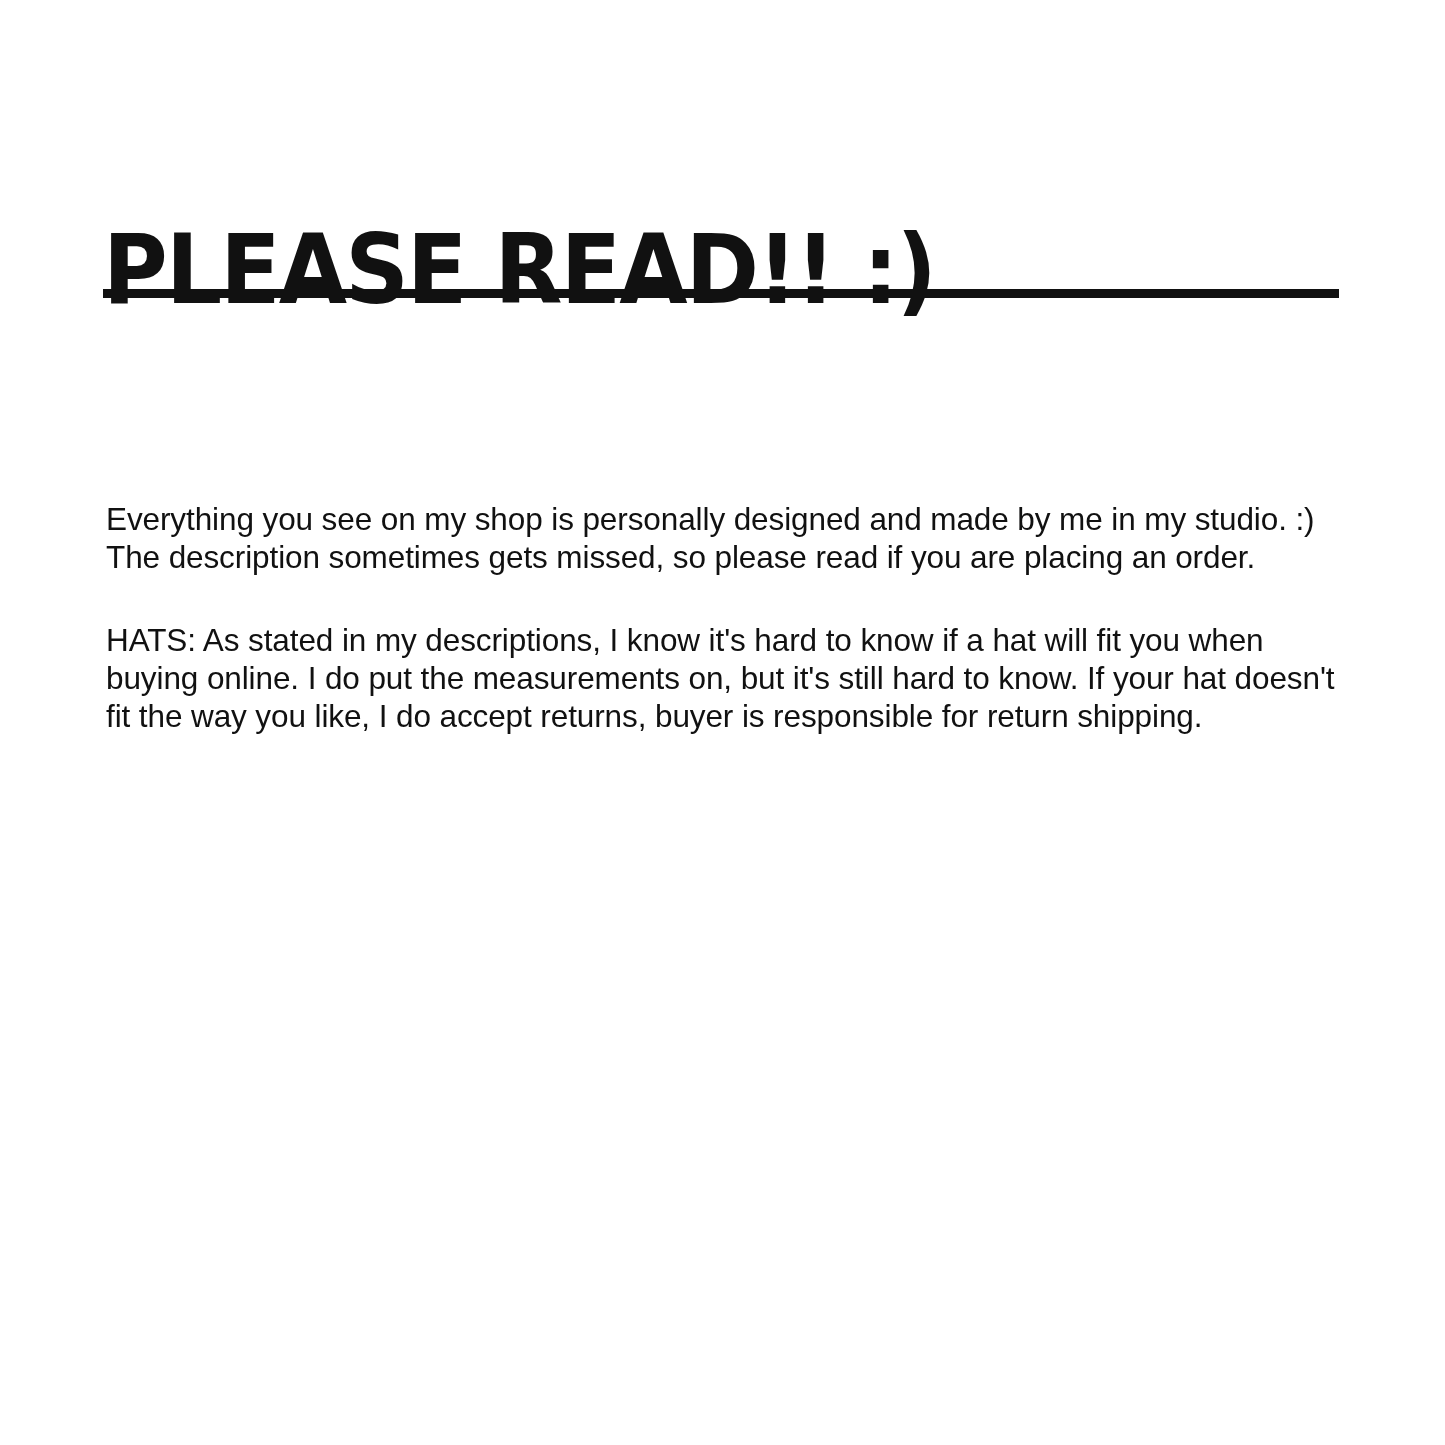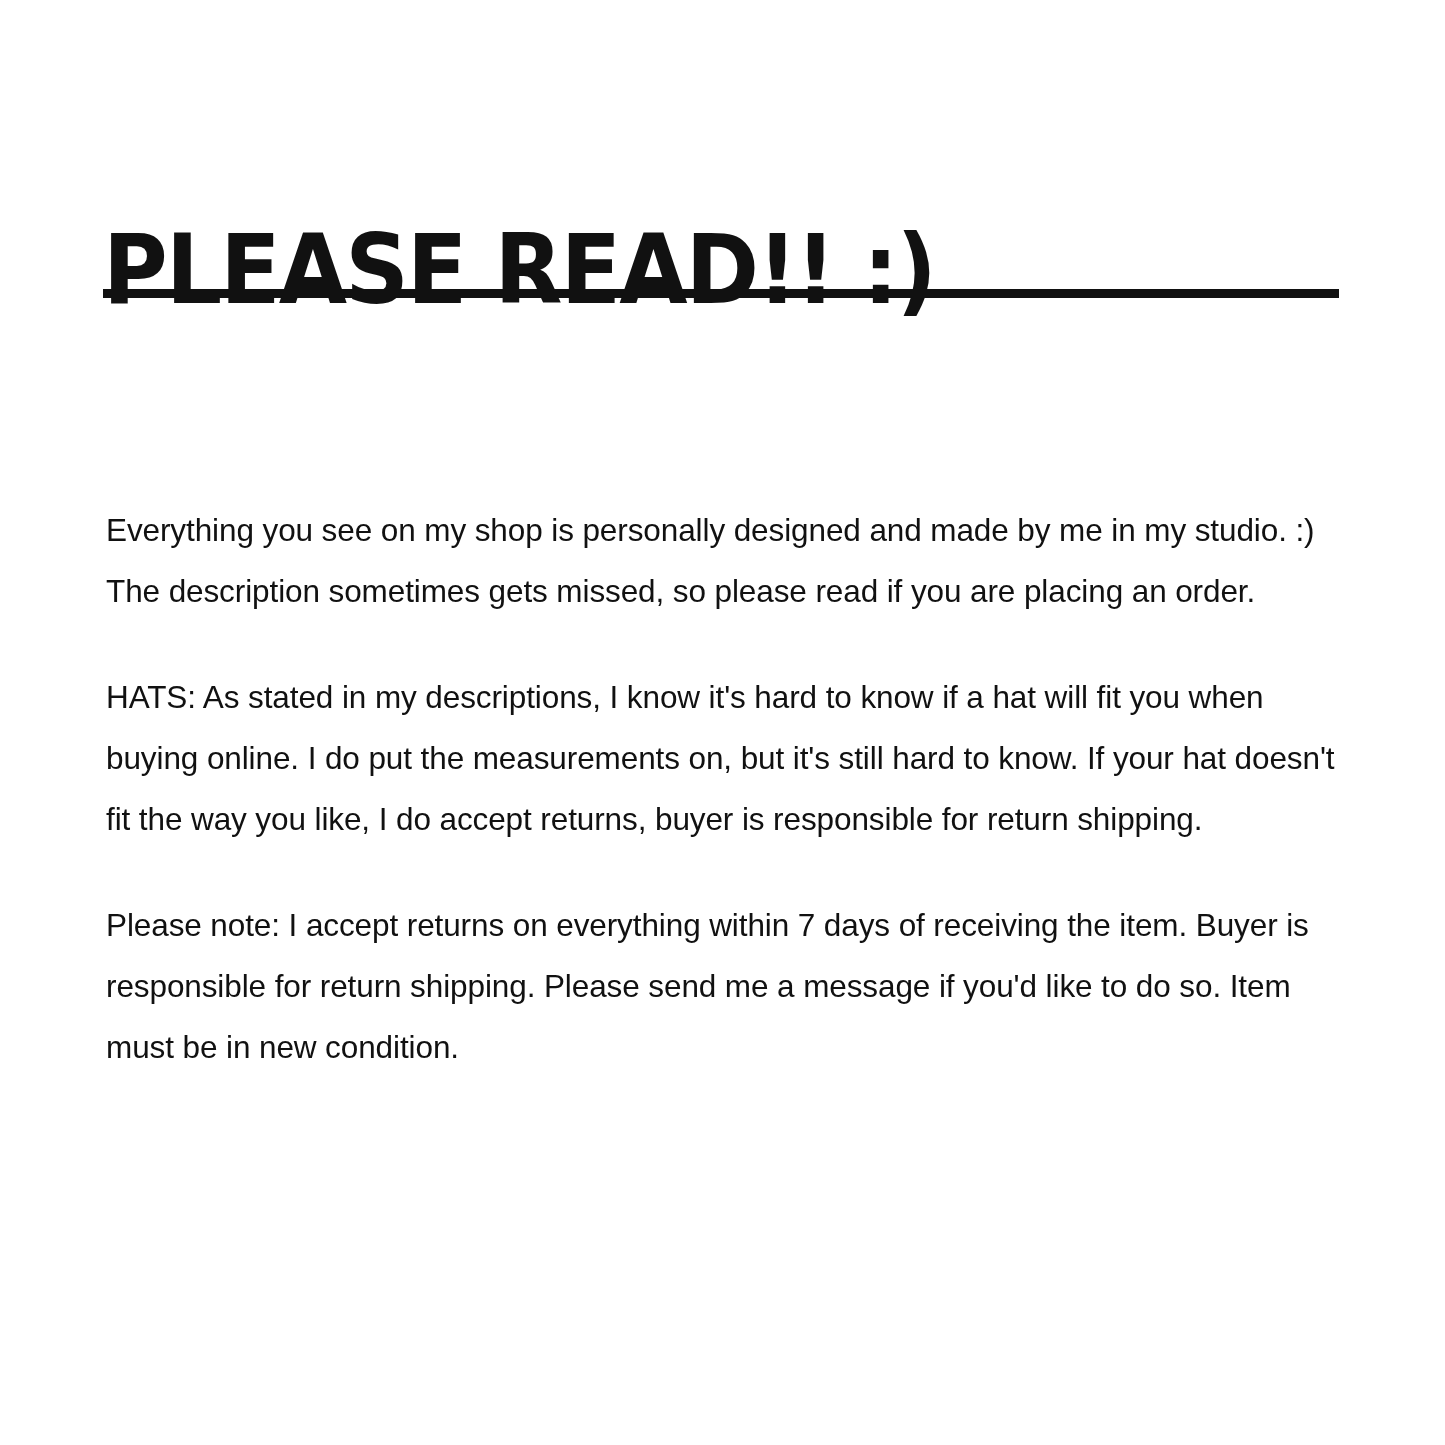--- a/index.html
+++ b/index.html
@@ -48,37 +48,36 @@
   }
   .body-copy {
     position: absolute;
     left: 106px;
     top: 500px;
     width: 1244px;
   }
   .para {
     font-family: "Liberation Sans", sans-serif;
     font-size: 31.5px;
-    line-height: 61px;
+    line-height: 38px;
     color: #111111;
     margin: 0 0 45px 0;
     letter-spacing: -0.1px;
   }
   .para:last-child {
     margin-bottom: 0;
   }
 </style>
 </head>
 <body>
 
 <div class="page">
 
   <h1 class="headline">PLEASE READ!! :)</h1>
 
   <div class="rule"></div>
 
   <div class="body-copy">
     <p class="para">Everything you see on my shop is personally designed and made by me in my studio. :) The description sometimes gets missed, so please read if you are placing an order.</p>
     <p class="para">HATS: As stated in my descriptions, I know it's hard to know if a hat will fit you when buying online. I do put the measurements on, but it's still hard to know. If your hat doesn't fit the way you like, I do accept returns, buyer is responsible for return shipping.</p>
-    <p class="para">Please note: I accept returns on everything within 7 days of receiving the item. Buyer is responsible for return shipping. Please send me a message if you'd like to do so. Item must be in new condition.</p>
   </div>
 
 </div>
 
 </body></html>

